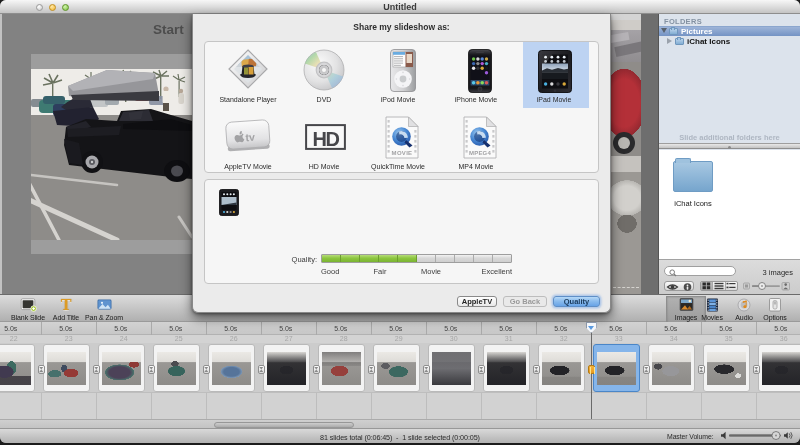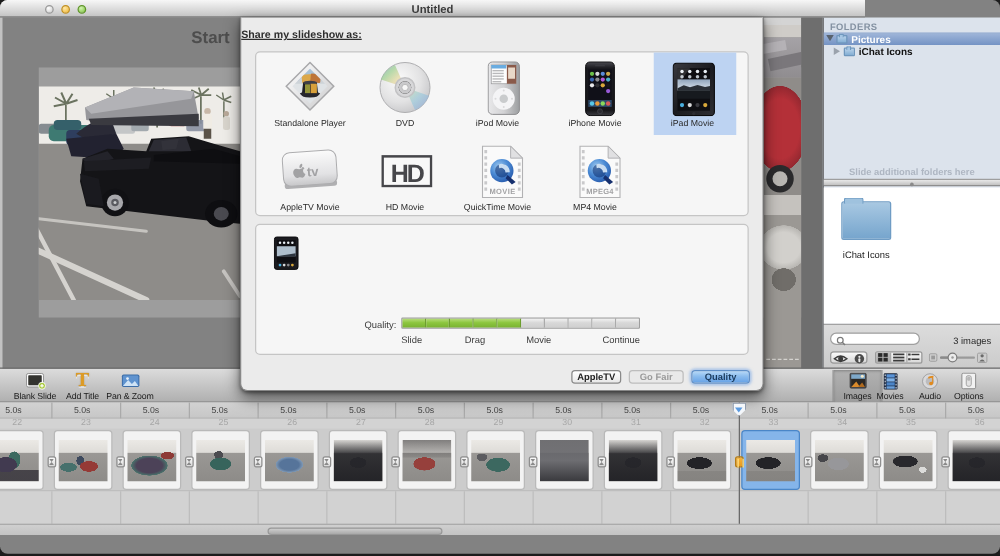--- a/index.html
+++ b/index.html
@@ -1,20 +1,20 @@
 <!DOCTYPE html>
 <html><head>
 <meta charset="utf-8">
 <style>
 html,body{margin:0;padding:0;background:#1c1c1c;}
 *{box-sizing:border-box;} svg{display:block;}
 #app{position:relative;width:800px;height:445px;overflow:hidden;font-family:"Liberation Sans",sans-serif;background:#1c1c1c;}
 #win{position:absolute;left:0;top:0;width:800px;height:443px;border-radius:6px;overflow:hidden;background:#828282;}
 
-#titlebar{position:absolute;left:0;top:0;width:692px;height:14px;background:linear-gradient(#f7f7f7,#d9d9d9 60%,#c4c4c4);border-bottom:1px solid #8e8e8e;}
+#titlebar{position:absolute;left:0;top:0;width:800px;height:14px;background:linear-gradient(#f7f7f7,#d9d9d9 60%,#c4c4c4);border-bottom:1px solid #8e8e8e;}
 #titlebar .tl{position:absolute;top:3.5px;width:7px;height:7px;border-radius:50%;}
 #title{position:absolute;top:2px;left:0;width:100%;text-align:center;font-size:9px;font-weight:bold;color:#3c3c3c;}
 
 #stageband{position:absolute;left:31px;top:54px;width:611px;height:200px;background:#9d9d9d;}
 #photo{position:absolute;left:31px;top:69px;width:161px;height:171px;}
 #startlbl{position:absolute;left:153px;top:22px;width:60px;font-size:13.5px;font-weight:bold;color:#4d4d4d;}
 
 #strip{position:absolute;left:611px;top:14px;width:30px;height:281px;}
 #stripcol{position:absolute;left:641px;top:14px;width:17px;height:281px;background:#6e6e6e;}
 
@@ -85,21 +85,21 @@
 .v11{--car:radial-gradient(ellipse 15px 9px at 48% 58%,#97979a 55%,transparent 56%),radial-gradient(ellipse 7px 5px at 16% 44%,#46464a 60%,transparent 61%);}
 
 #scrollrow{position:absolute;left:0;top:419px;width:800px;height:9px;background:linear-gradient(#cfcfcf,#c3c3c3);border-top:1px solid #ababab;}
 #scrollthumb{position:absolute;left:214px;top:1.5px;width:140px;height:6px;background:linear-gradient(#cdcdcd,#ababab);border:1px solid #979797;border-radius:4px;}
 #statusbar{position:absolute;left:0;top:428px;width:800px;height:15px;background:linear-gradient(#d9d9d9,#b2b2b2);border-top:1px solid #989898;}
 #statustext{position:absolute;left:0;top:3.5px;width:800px;text-align:center;font-size:7.2px;letter-spacing:-0.1px;color:#2c2c2c;}
 #mvol{position:absolute;left:667px;top:4px;font-size:6.9px;letter-spacing:-0.1px;color:#2c2c2c;}
 #mvolslider{position:absolute;left:719px;top:1px;}
 
 #dialog{position:absolute;left:192px;top:14px;width:419px;height:299px;background:#ebebeb;border:1px solid #888;border-top:none;border-radius:0 0 6px 6px;box-shadow:0 5px 12px rgba(0,0,0,0.55), 0 1px 3px rgba(0,0,0,0.4);}
-#dlgtitle{position:absolute;left:0;top:8px;width:100%;text-align:left;font-size:8.5px;font-weight:bold;color:#2e2e2e;text-decoration:underline;}
+#dlgtitle{position:absolute;left:0;top:8px;width:100%;text-align:center;font-size:8.5px;font-weight:bold;color:#2e2e2e;}
 .dlgbox{position:absolute;left:11px;width:395px;background:#f6f6f6;border:1px solid #c5c5c5;border-radius:4px;}
 #box1{top:27px;height:132px;}
 #box2{top:165px;height:105px;}
 #selhl{position:absolute;left:317.5px;top:0px;width:66.5px;height:66px;background:#bdd3f2;}
 .ico{position:absolute;}
 .icolbl{position:absolute;width:80px;text-align:center;font-size:7px;color:#2a2a2a;}
 #desctext{position:absolute;left:46px;top:8.5px;width:360px;font-size:7.2px;line-height:8.5px;color:#3c3c3c;letter-spacing:-0.12px;white-space:nowrap;}
 #quallbl{position:absolute;left:62px;top:75px;width:50px;text-align:right;font-size:7.5px;color:#3c3c3c;}
 #qualtrack{position:absolute;left:116px;top:73.5px;width:190.5px;height:9.5px;display:flex;border:1px solid #9e9e9e;border-radius:1px;background:#e8e8e8;}
 .qseg{flex:1;background:linear-gradient(#f2f2f2,#d8d8d8 45%,#cfcfcf);border-right:1px solid #aaaaaa;}
@@ -515,20 +515,33 @@
           <div style="position:absolute;left:646.25px;top:0;width:1px;height:27px;background:#bdbdbd"></div>
           <div style="position:absolute;left:701.25px;top:0;width:1px;height:27px;background:#bdbdbd"></div>
           <div style="position:absolute;left:756.25px;top:0;width:1px;height:27px;background:#bdbdbd"></div>
         </div>
         <div id="playline"></div>
         <div id="playhead"></div>
       </div>
   <div id="scrollrow">
         <div id="scrollthumb"></div>
       </div>
+  <div id="statusbar">
+    <div id="statustext">81 slides total (0:06:45)&nbsp;&nbsp;-&nbsp;&nbsp;1 slide selected (0:00:05)</div>
+    <div id="mvol">Master Volume:</div>
+    <svg id="mvolslider" width="75" height="11" viewBox="0 0 75 11">
+      <path d="M2 4.2h2l2.6-2.4v7.4L4 6.8H2z" fill="#3a3a3a"></path>
+      <rect x="10" y="4.6" width="52" height="1.8" rx="0.9" fill="#7c7c7c"></rect>
+      <rect x="10" y="4.6" width="46" height="1.8" rx="0.9" fill="#6a6a6a"></rect>
+      <circle cx="57" cy="5.5" r="4" fill="#d6d6d6" stroke="#6a6a6a" stroke-width="0.8"></circle>
+      <circle cx="57" cy="5.5" r="1" fill="#8a8a8a"></circle>
+      <path d="M65 4.2h1.6l2.2-2v6.6l-2.2-2H65z" fill="#3a3a3a"></path>
+      <path d="M70.2 3.4 Q72 5.5 70.2 7.6 M71.8 2.2 Q74.4 5.5 71.8 8.8" stroke="#3a3a3a" stroke-width="0.8" fill="none"></path>
+    </svg>
+  </div>
   <div id="titlebar">
     <div class="tl" style="left:36px;background:radial-gradient(circle at 35% 30%,#ffffff,#c9c9c9);border:0.5px solid #9a9a9a;"></div>
     <div class="tl" style="left:49px;background:radial-gradient(circle at 35% 30%,#ffe9a8,#f2b52f);border:0.5px solid #c28f1e;"></div>
     <div class="tl" style="left:62px;background:radial-gradient(circle at 35% 30%,#d2f5b0,#7cbf3f);border:0.5px solid #5e9427;"></div>
     <div id="title">Untitled</div>
   </div>
   <div id="dialog">
     <div id="dlgtitle">Share my slideshow as:</div>
     <div class="dlgbox" id="box1">
       <div id="selhl"></div>
@@ -855,23 +868,23 @@
             <div class="qseg qg"></div>
             <div class="qseg qg"></div>
             <div class="qseg qg"></div>
             <div class="qseg qg"></div>
         <div class="qseg"></div>
             <div class="qseg"></div>
             <div class="qseg"></div>
             <div class="qseg"></div>
             <div class="qseg"></div>
       </div>
-      <div class="qlbl" style="left:116px;">Slide</div>
-      <div class="qlbl" style="left:160px;width:30px;text-align:center;">Drag</div>
+      <div class="qlbl" style="left:116px;">Good</div>
+      <div class="qlbl" style="left:160px;width:30px;text-align:center;">Fair</div>
       <div class="qlbl" style="left:211px;width:30px;text-align:center;">Movie</div>
-      <div class="qlbl" style="left:272px;width:35px;text-align:right;">Continue</div>
+      <div class="qlbl" style="left:272px;width:35px;text-align:right;">Excellent</div>
     </div>
     <div class="btn" id="btncancel">AppleTV</div>
-    <div class="btn" id="btngoback">Go Fair</div>
+    <div class="btn" id="btngoback">Go Back</div>
     <div class="btn" id="btncontinue">Quality</div>
   </div>
 </div>
 </div>
 
 </body></html>

